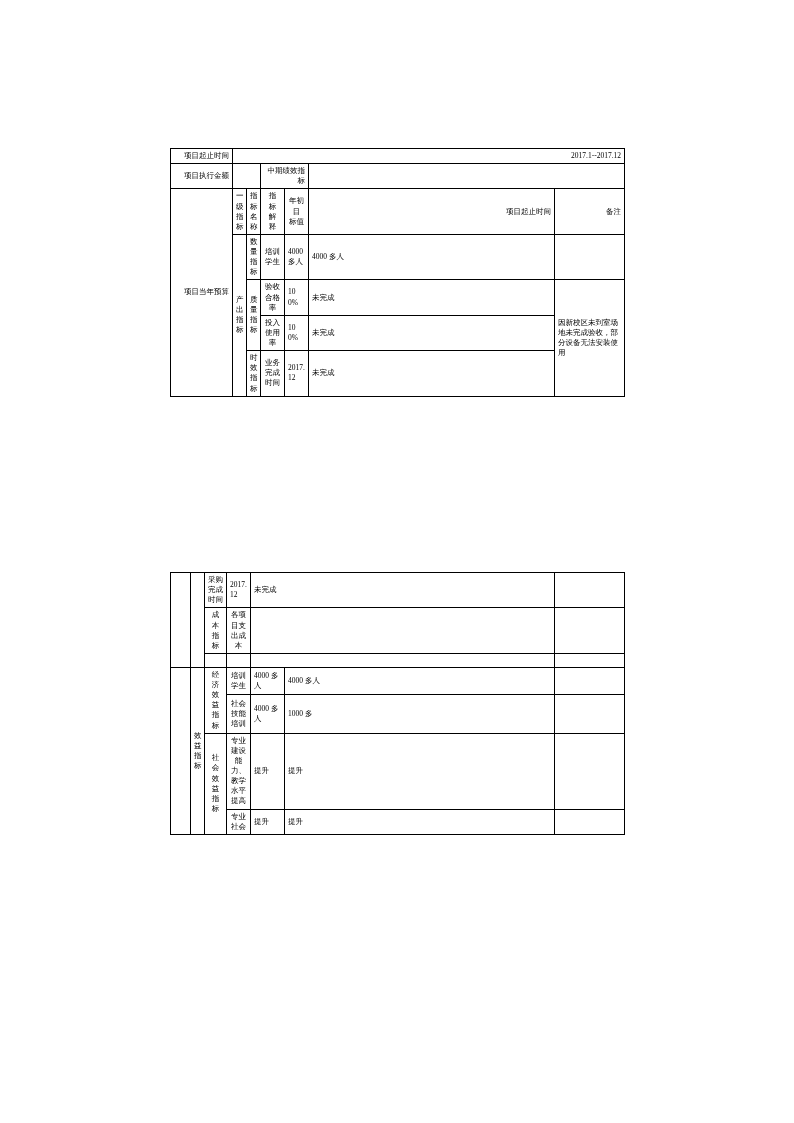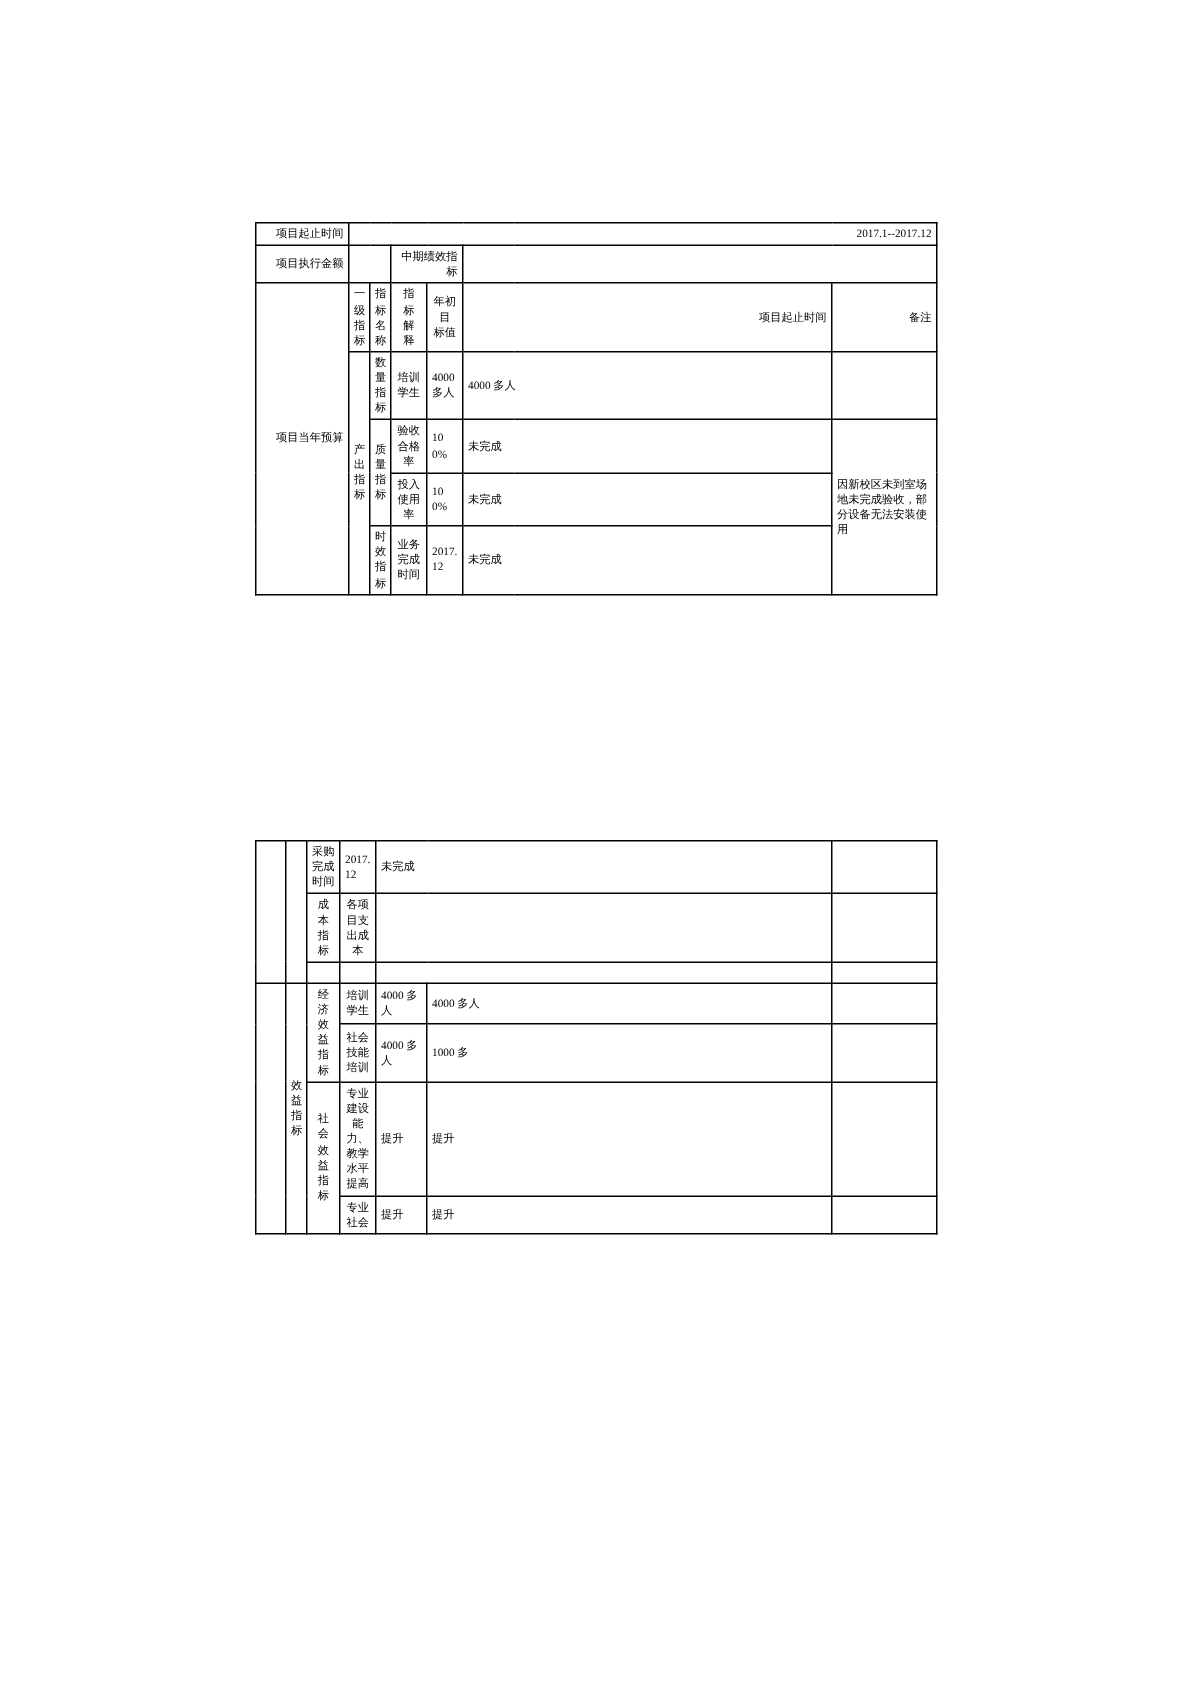--- a/index.html
+++ b/index.html
@@ -16,21 +16,21 @@
     -webkit-font-smoothing: antialiased;
   }
 
   
   .sheet {
     position: absolute;
     left: 170px;
     width: 454px;
   }
   #table-top { top: 148px; }
-  #table-bottom { top: 560px; }
+  #table-bottom { top: 572px; }
 
   table.doc {
     border-collapse: collapse;
     width: 454px;
     table-layout: fixed;
   }
   table.doc td {
     border: 1px solid #000000;
     font-size: 7.5px;
     line-height: 1.35;

